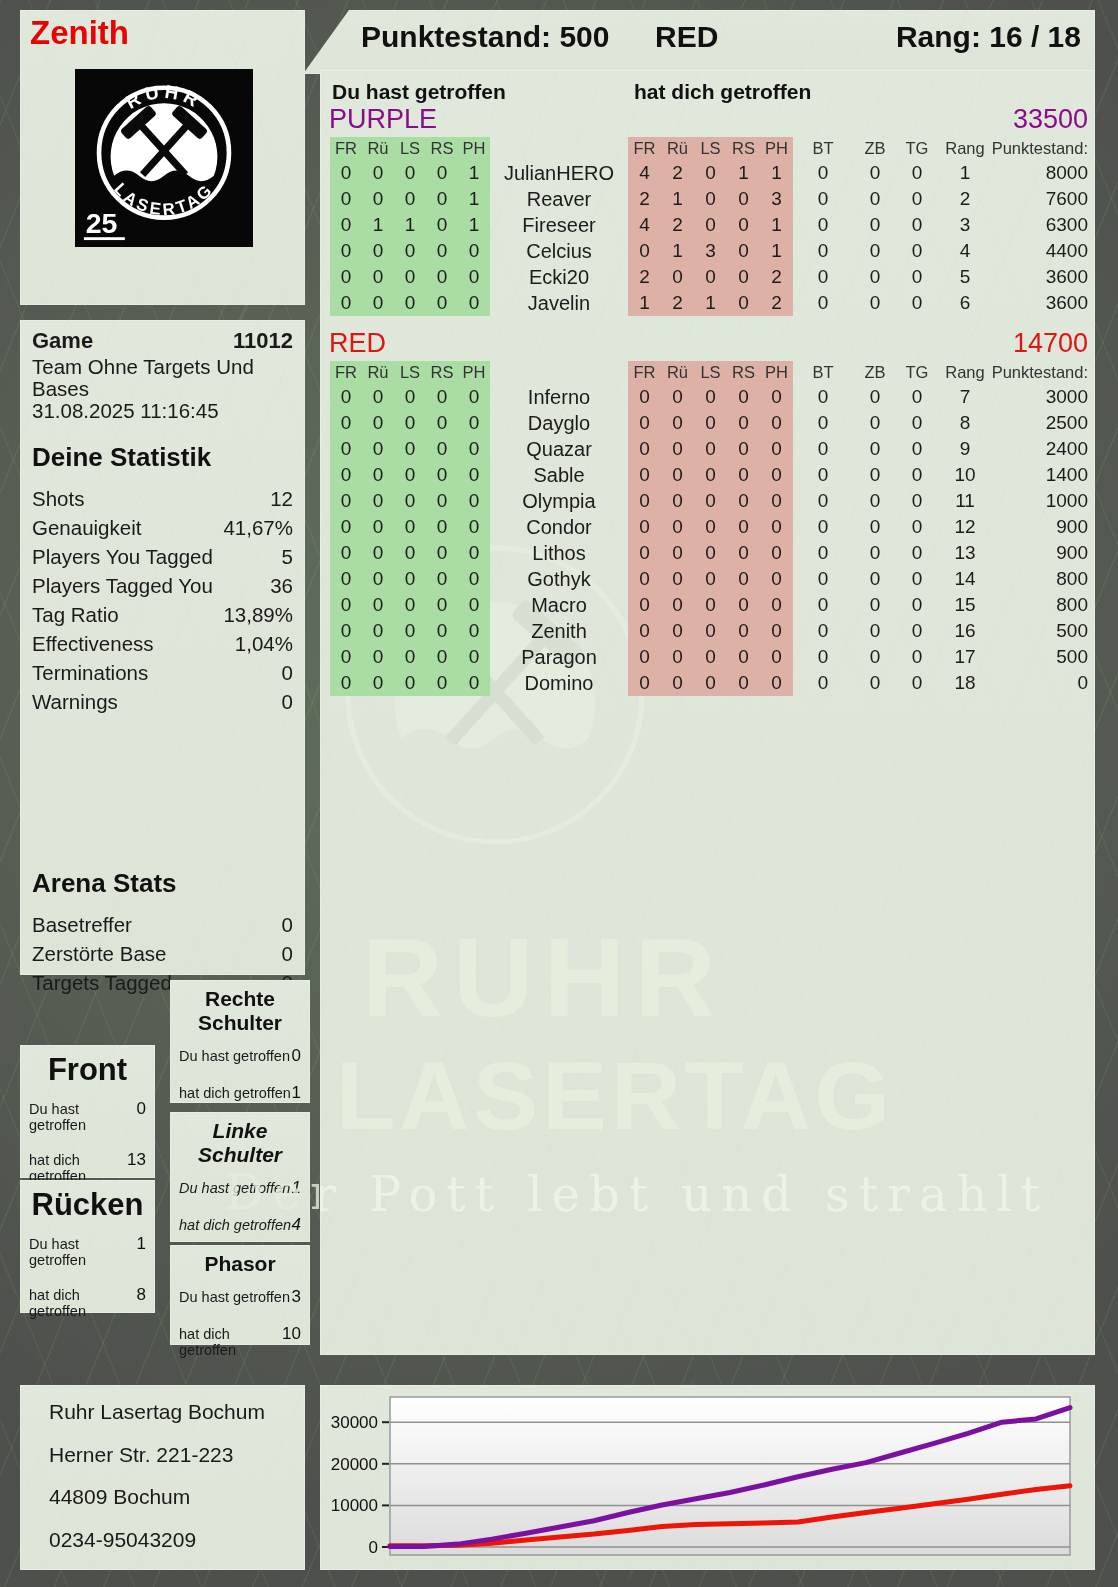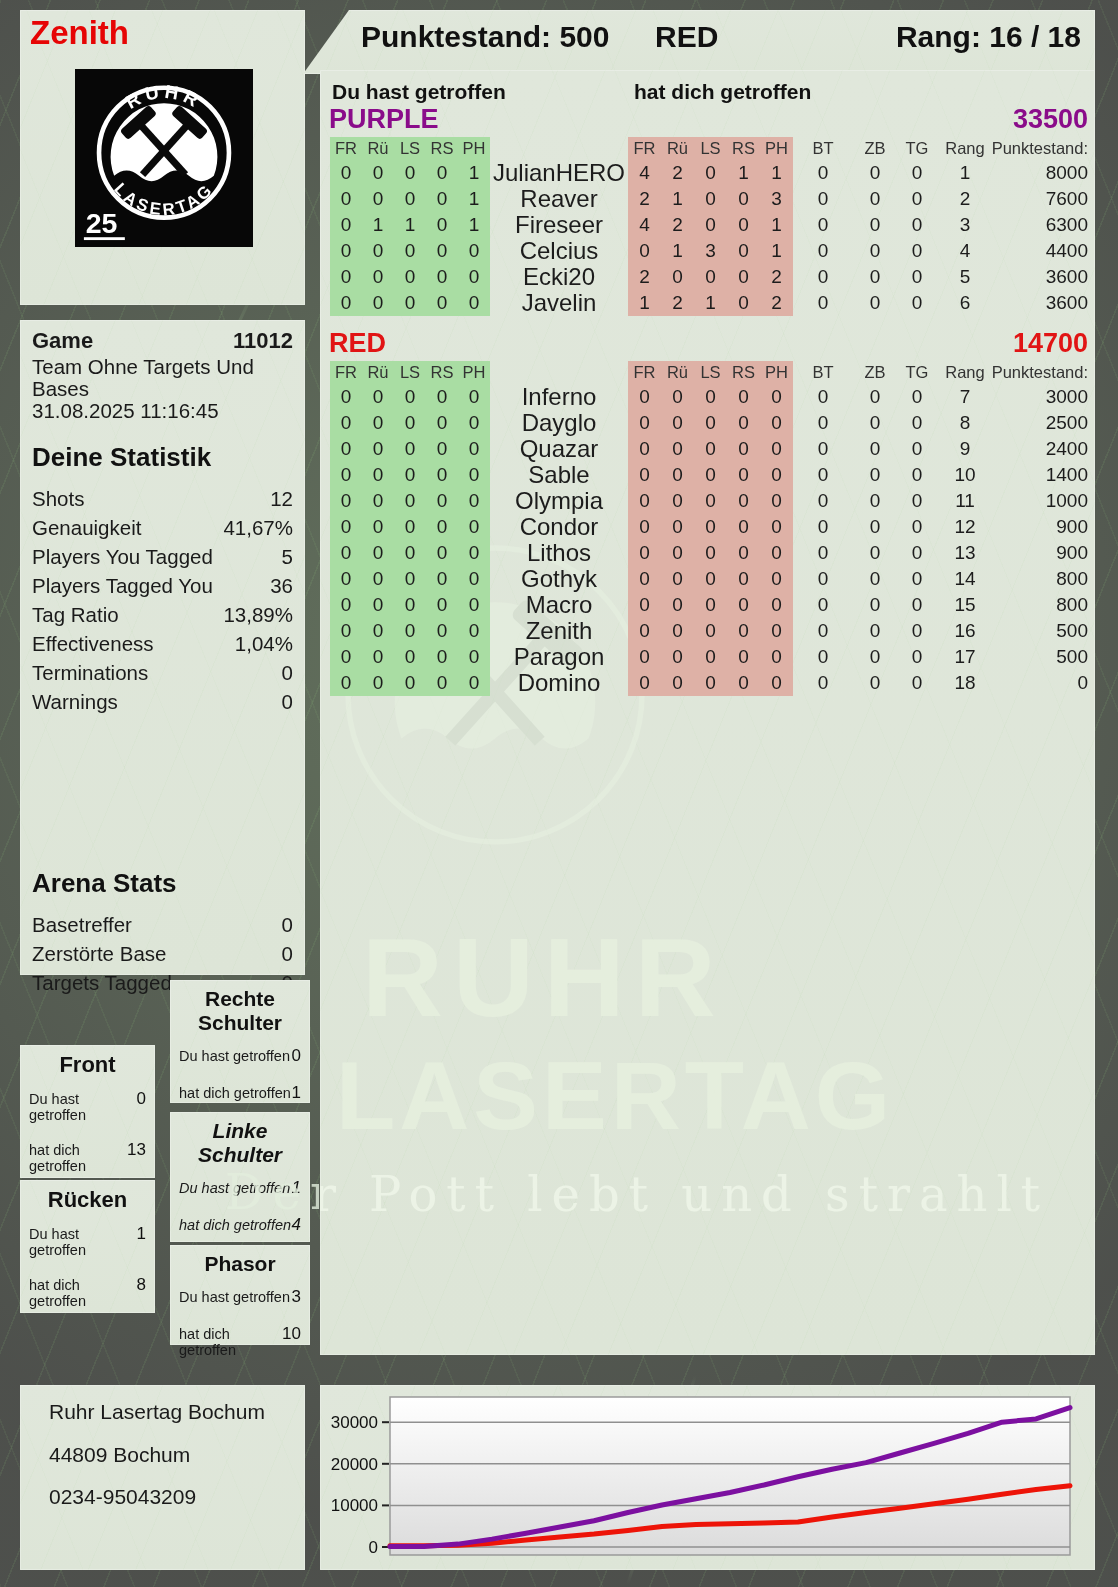--- a/index.html
+++ b/index.html
@@ -29,38 +29,38 @@
   .panel-main{left:320px;top:70px;width:775px;height:1285px;overflow:hidden;}
   .wm{position:absolute;z-index:1;pointer-events:none;white-space:nowrap;}
   .wm-ruhr{left:42px;top:843px;font-size:112px;font-weight:bold;letter-spacing:10px;color:#e7f0df;opacity:.85;}
   .wm-lasertag{left:16px;top:970px;font-size:97px;font-weight:bold;letter-spacing:4px;color:#e7f0df;opacity:.85;}
   .wm-tagline{left:-92px;top:1096px;font-size:48px;font-family:"DejaVu Serif",serif;letter-spacing:9px;color:#eef5e8;opacity:.9;}
   .wm-logo{left:8px;top:468px;opacity:.6;}
   .main-label{position:absolute;top:10px;font-size:21px;font-weight:bold;color:#111;z-index:2;}
   .lbl-you{left:12px;} .lbl-them{left:314px;}
   .teams{position:absolute;left:0;top:34px;width:775px;z-index:2;}
   .team-section + .team-section{margin-top:12px;}
-  .team-header{display:flex;justify-content:space-between;margin:0 7px 3px 9px;font-size:27px;line-height:30px;font-weight:bold;}
+  .team-header{display:flex;justify-content:space-between;margin:0 7px 3px 9px;font-size:27px;line-height:30px;font-weight:normal;}
   .trow{display:grid;grid-template-columns:32px 32px 32px 32px 32px 138px 33px 33px 33px 33px 33px 60px 44px 40px 56px 95px;margin-left:10px;width:758px;}
   .c{height:26px;display:flex;align-items:center;justify-content:center;font-size:19px;color:#1c1c1c;}
   .hc{height:23px;font-size:16.5px;color:#333;}
   .g{background:#a9dda3;} .r{background:#deb1a6;}
-  .name{font-size:24px;text-align:right;}
+  .name{font-size:20px;text-align:right;}
   .punkte{justify-content:flex-end;white-space:nowrap;}
   
   .panel-game{left:20px;top:320px;width:285px;height:655px;}
   .kv{display:flex;justify-content:space-between;margin:0 12px;font-size:20.5px;line-height:29px;color:#1a1a1a;}
   .kv-big{font-weight:bold;font-size:22px;line-height:30px;margin-top:6px;}
   .mode-line,.date-line{margin:0 12px;font-size:20.5px;line-height:22px;color:#1a1a1a;}
   .section-title{margin:12px 12px;font-weight:bold;font-size:26px;line-height:30px;color:#111;}
   .st-stats{margin-top:20px;} .st-arena{margin-top:152px;}
   
   .bp{position:absolute;z-index:2;}
   .bp-title{text-align:center;font-weight:bold;font-size:21px;margin-top:7px;color:#111;}
-  .bp-title-big{font-size:22px;}
+  .bp-title-big{font-size:31px;}
   .bp-row{display:flex;justify-content:space-between;align-items:baseline;padding:0 9px;margin-top:11px;}
   .bp-row + .bp-row{margin-top:17px;}
   .bp-k{font-size:14.5px;color:#1a1a1a;} .bp-v{font-size:17px;color:#111;}
   .bp-rechte{left:170px;top:980px;width:140px;height:123px;}
   .bp-front{left:20px;top:1045px;width:135px;height:133px;}
   .bp-linke{left:170px;top:1112px;width:140px;height:130px;font-style:italic;}
   .bp-ruecken{left:20px;top:1180px;width:135px;height:133px;}
   .bp-phasor{left:170px;top:1245px;width:140px;height:100px;}
   .pg-tagline{position:absolute;left:225px;top:1164px;width:94px;overflow:hidden;z-index:3;font-size:48px;font-family:"DejaVu Serif",serif;letter-spacing:9px;color:#e3eedd;opacity:.8;white-space:nowrap;pointer-events:none;}
   
@@ -632,20 +632,21 @@
     <div class="bp-row">
         <span class="bp-k">hat dich getroffen</span>
         <span class="bp-v">10</span>
       </div>
   </div>
 
   <div class="pg-tagline">Der Pott lebt und strahlt</div>
 
   <div class="panel panel-address">
     <div class="addr-line">Ruhr Lasertag Bochum</div>
+    <div class="addr-line">Herner Str. 221-223</div>
     <div class="addr-line">44809 Bochum</div>
     <div class="addr-line">0234-95043209</div>
   </div>
 
   <div class="panel panel-chart">
     <svg class="chart-svg" width="680" height="162">
         <defs>
           <linearGradient id="plotg" x1="0" y1="0" x2="0" y2="1">
             <stop offset="0%" stop-color="#ffffff"></stop>
             <stop offset="100%" stop-color="#dbdbdb"></stop>

